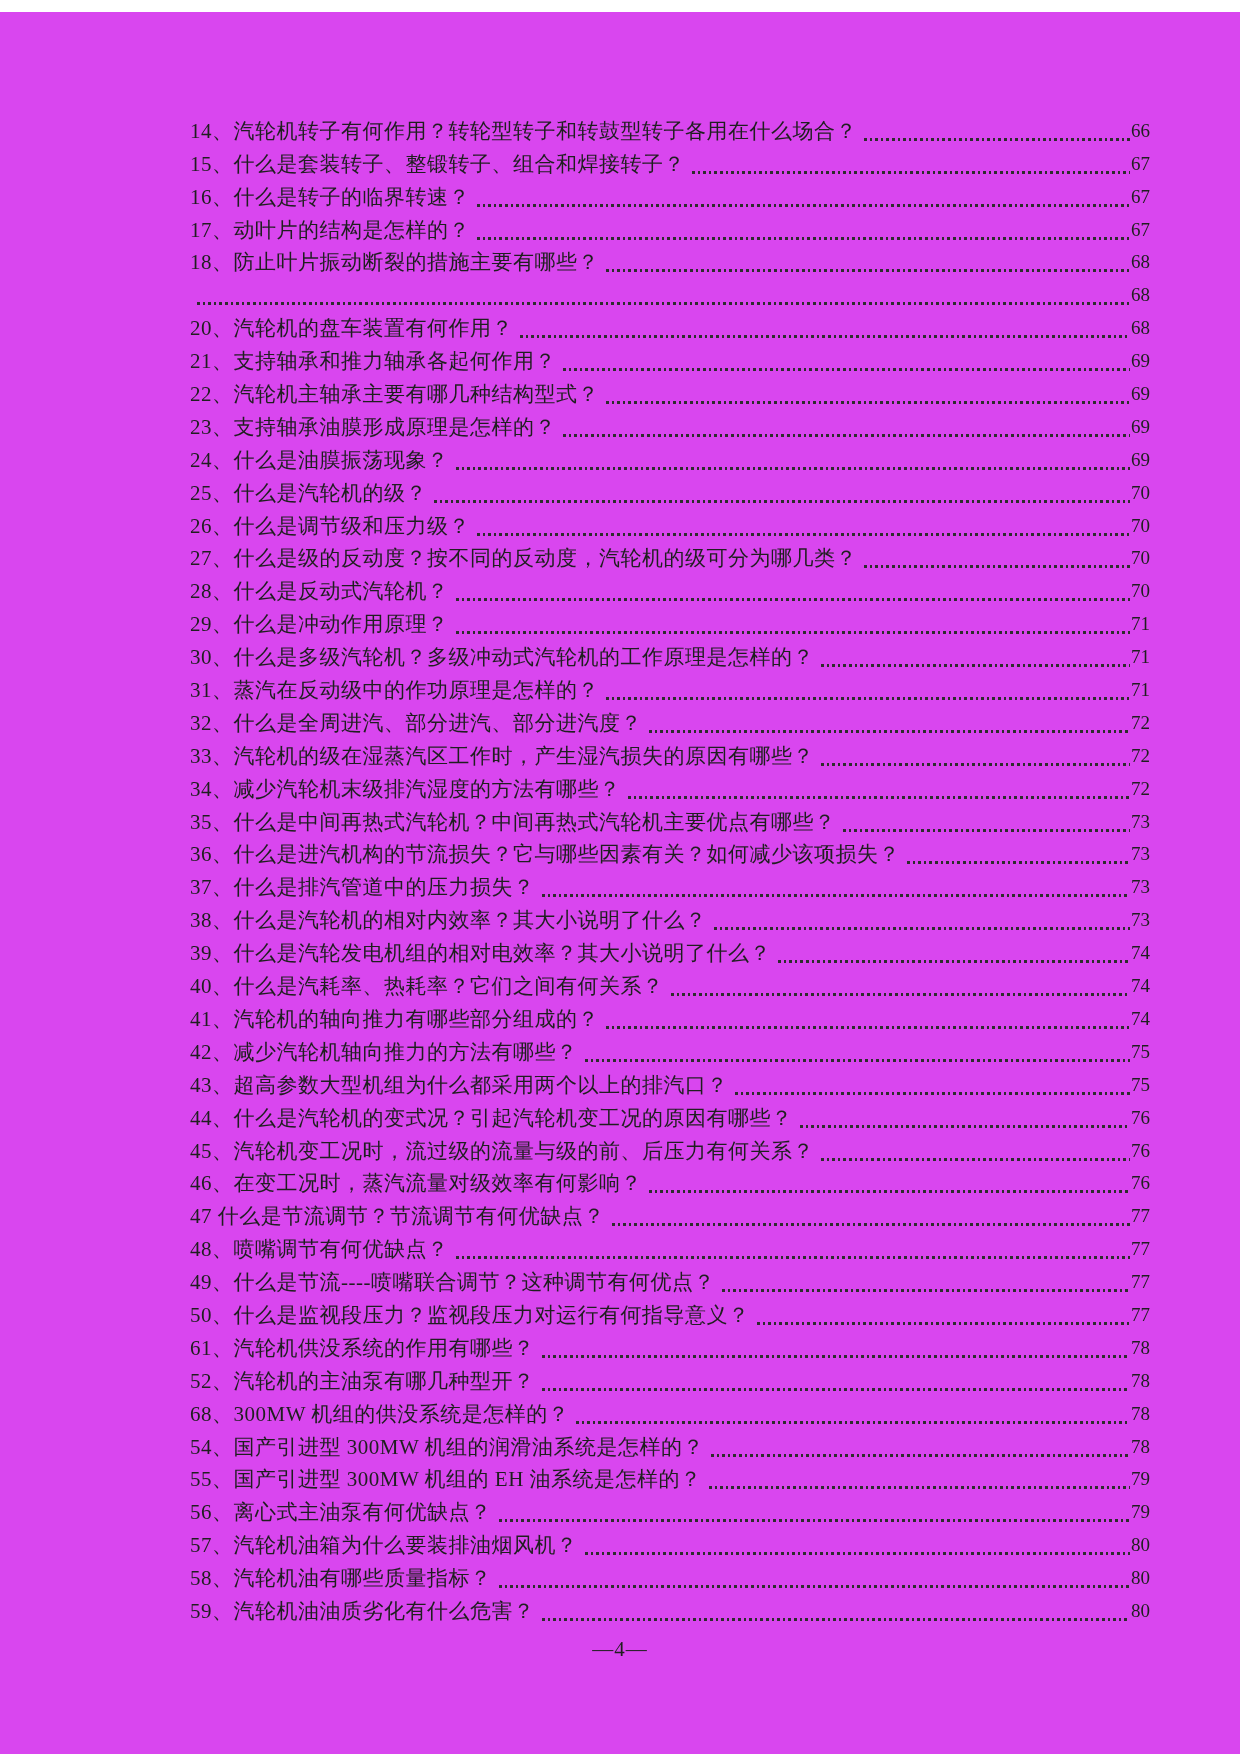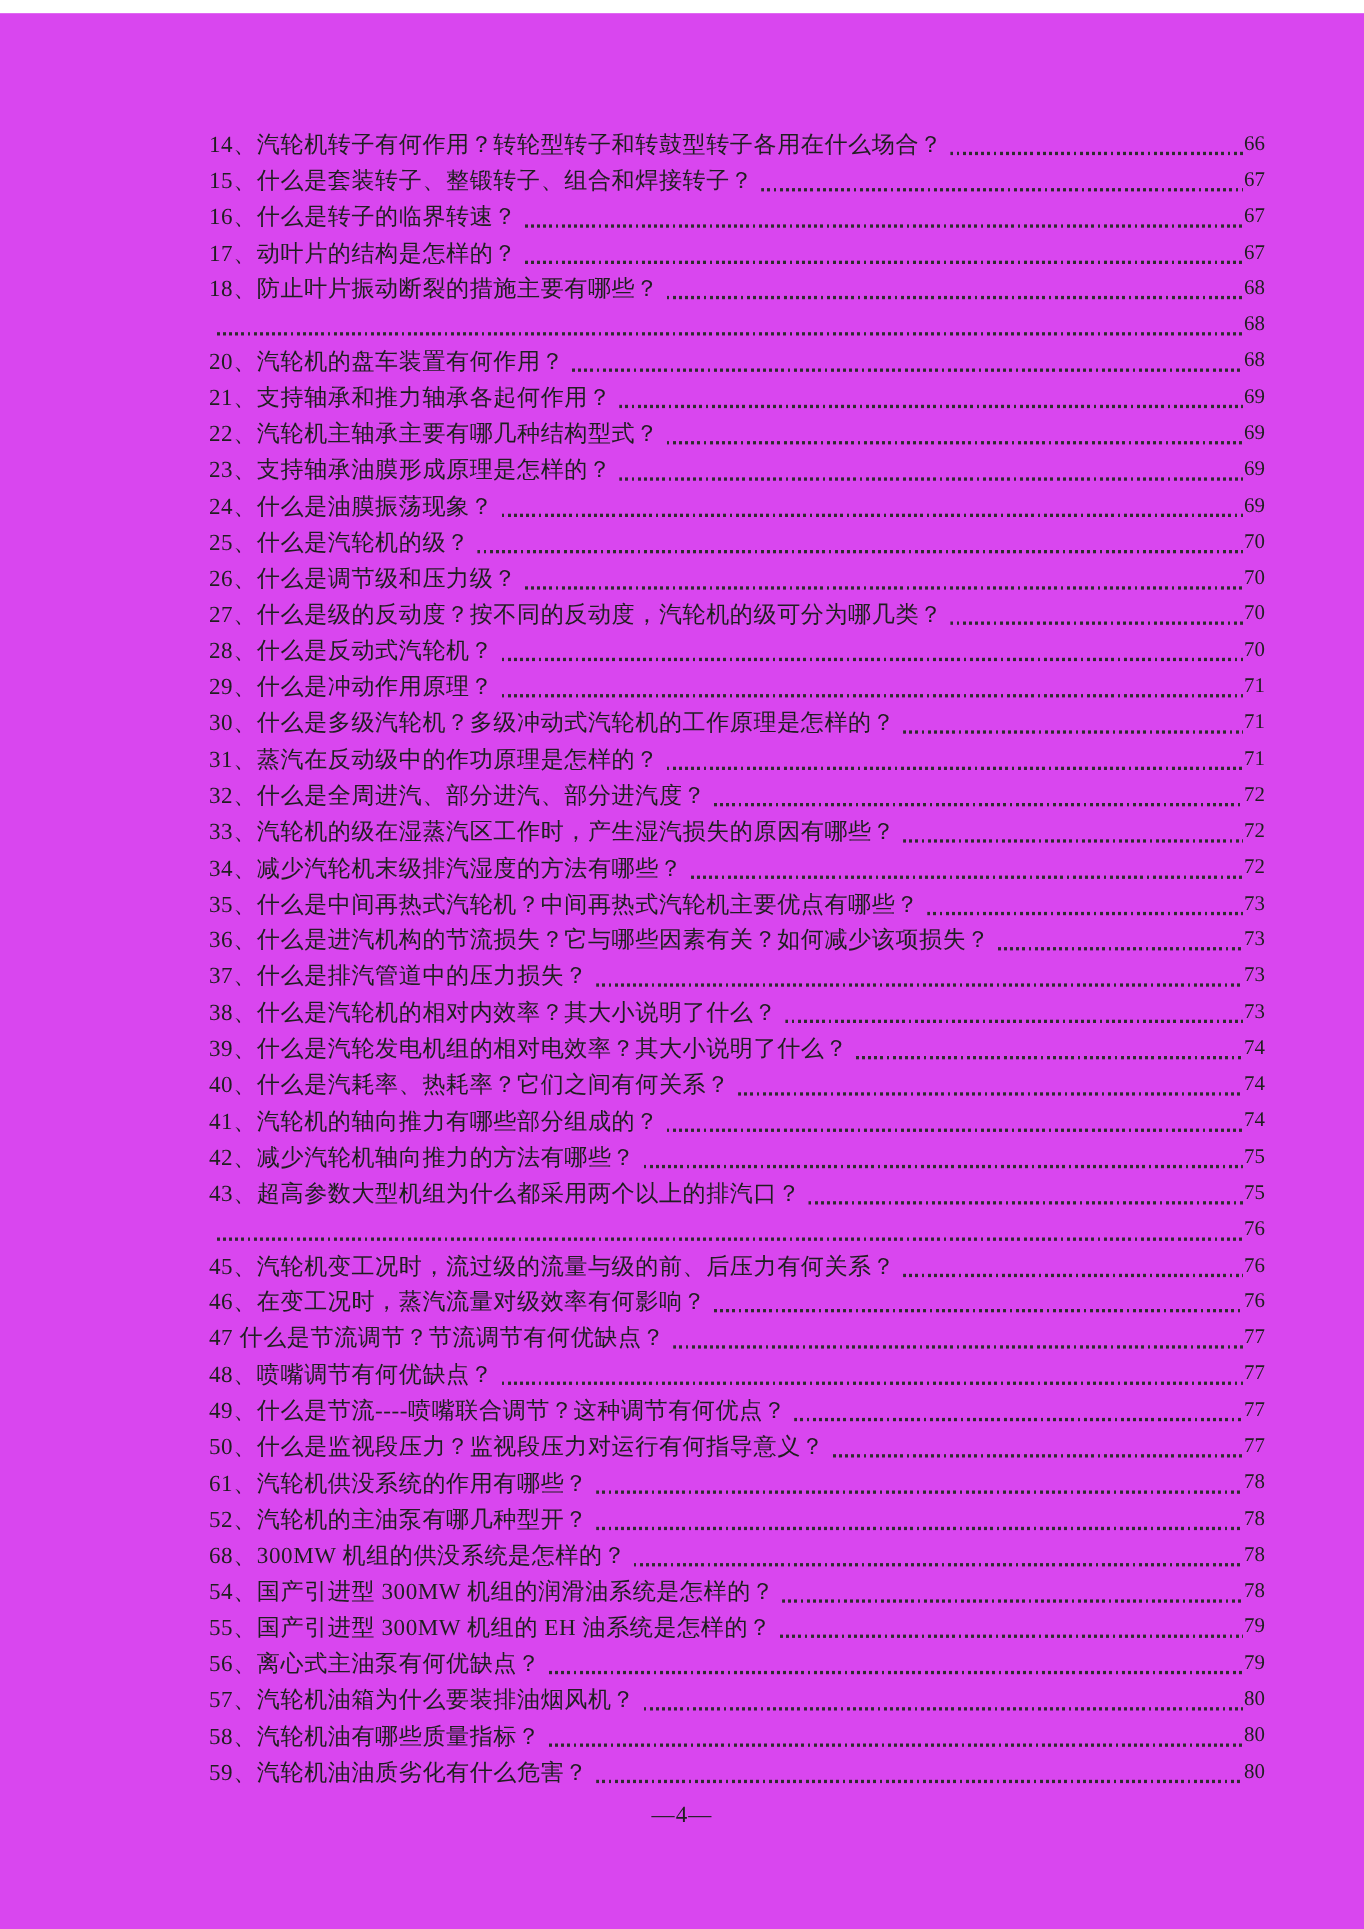--- a/index.html
+++ b/index.html
@@ -246,20 +246,21 @@
       <span class="toc-page">75</span>
     </div>
 
     <div class="toc-row">
       <span class="toc-text"><span class="toc-no">43、</span><span class="toc-title">超高参数大型机组为什么都采用两个以上的排汽口？</span></span>
       <span class="toc-leader"></span>
       <span class="toc-page">75</span>
     </div>
 
     <div class="toc-row">
+      <span class="toc-text"><span class="toc-no">44、</span><span class="toc-title">什么是汽轮机的变式况？引起汽轮机变工况的原因有哪些？</span></span>
       <span class="toc-leader"></span>
       <span class="toc-page">76</span>
     </div>
 
     <div class="toc-row">
       <span class="toc-text"><span class="toc-no">45、</span><span class="toc-title">汽轮机变工况时，流过级的流量与级的前、后压力有何关系？</span></span>
       <span class="toc-leader"></span>
       <span class="toc-page">76</span>
     </div>
 

